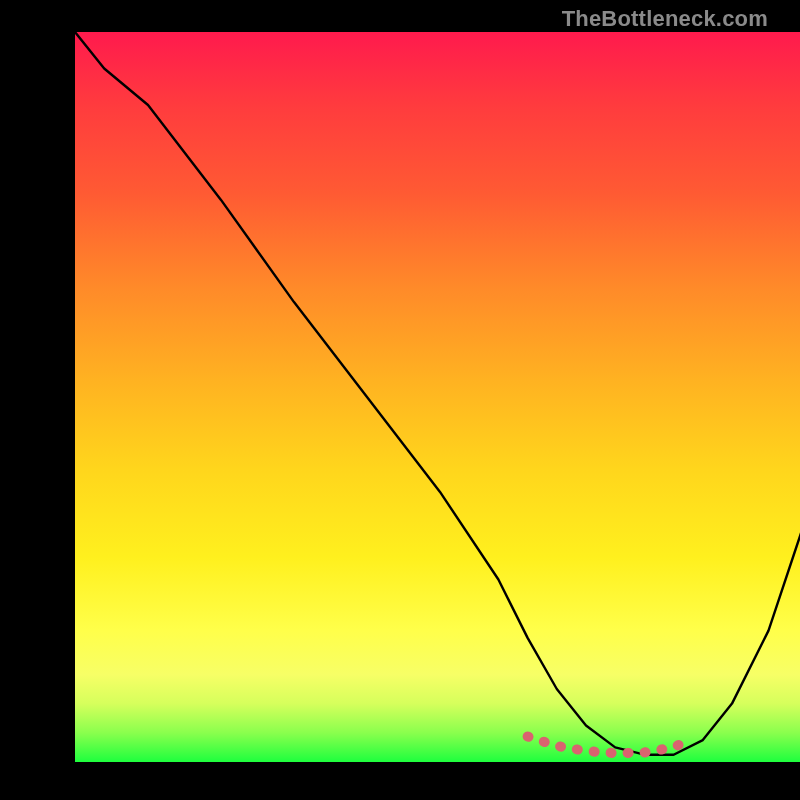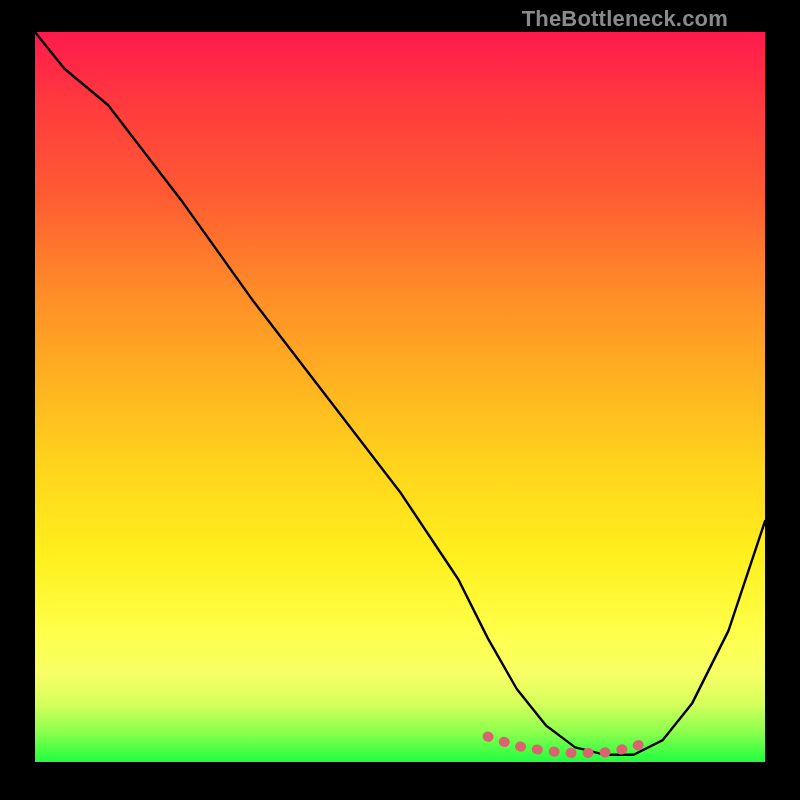--- a/index.html
+++ b/index.html
@@ -9,20 +9,21 @@
     height: 800px;
     overflow: hidden;
     background: #000;
     font-family: Arial, Helvetica, sans-serif;
   }
   .frame {
     position: relative;
     width: 736px;
     height: 800px;
     background: #000;
+    margin-left: 40px;
   }
   .plot {
     position: absolute;
     left: 35px;
     top: 32px;
     width: 730px;
     height: 730px;
     background: linear-gradient(to bottom,
       #ff1a4d 0%,
       #ff3b3e 10%,

